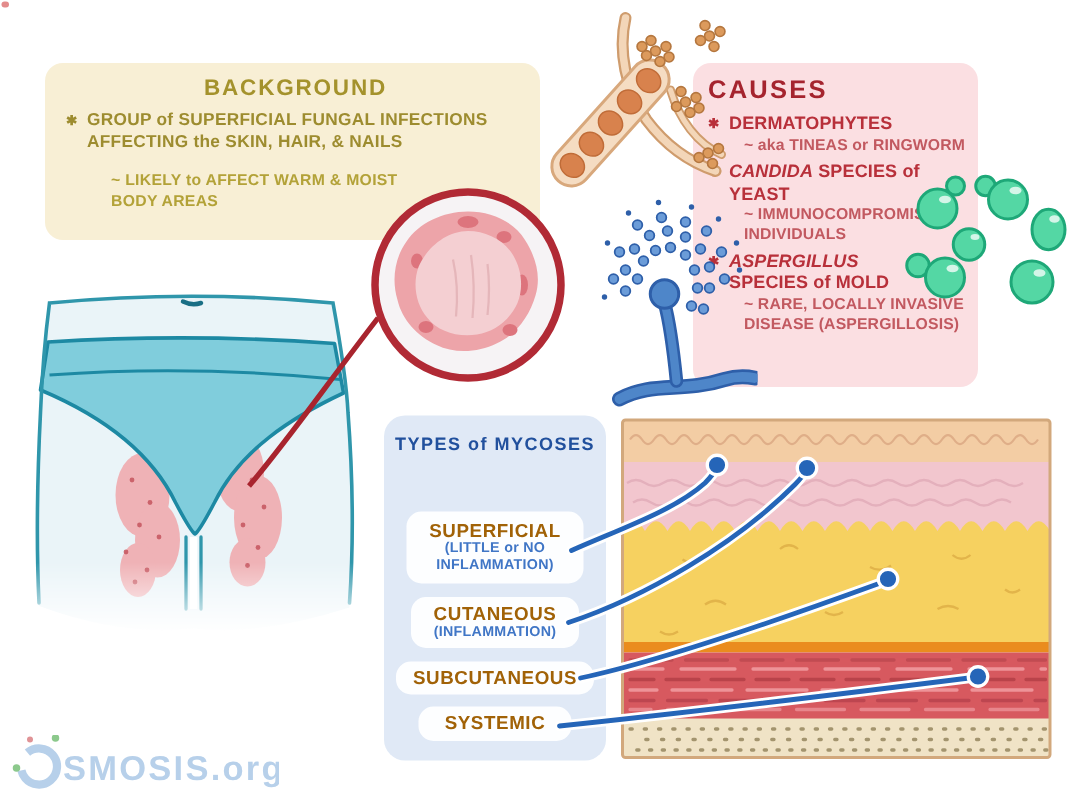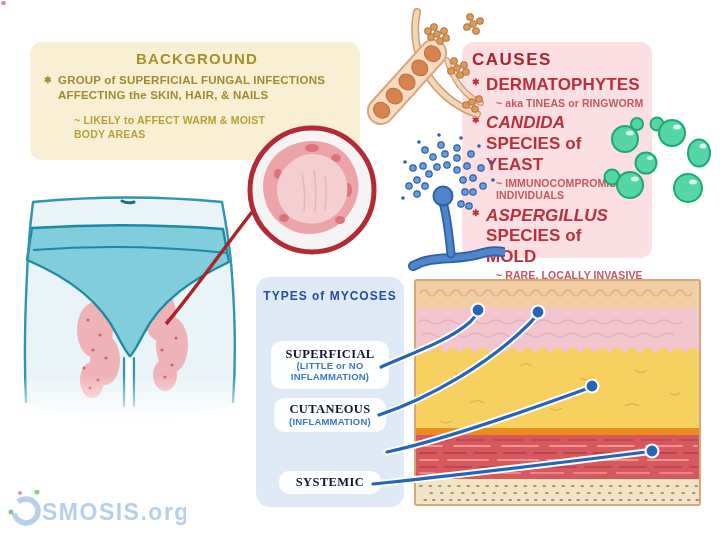--- a/index.html
+++ b/index.html
@@ -18,32 +18,32 @@
   .bul{width:14px;flex:none;font-size:9px;padding-top:2px;}
   .bg-text{font-size:11.5px;line-height:1.28;letter-spacing:.2px;max-width:302px;}
   .bg-sub{font-size:10.5px;line-height:1.25;letter-spacing:.2px;color:#b3a238;margin:12px 0 0 16px;max-width:200px;}
   
   .causes-box{
     left:462px;top:42px;width:190px;height:216px;background:#fbdfe2;border-radius:12px;
     color:#b8303a;box-sizing:border-box;padding:8px 8px 0 10px;
   }
   .causes-title{text-align:left;font-size:17px;letter-spacing:1.5px;color:#a5242e;margin-bottom:5px;}
   .cause{display:flex;margin-bottom:2px;}
-  .c-title{font-size:17px;line-height:1.22;letter-spacing:.1px;max-width:142px;}
+  .c-title{font-size:12px;line-height:1.22;letter-spacing:.1px;max-width:142px;}
   .c-title i{font-style:italic;}
   .c-sub{font-size:10.5px;line-height:1.2;letter-spacing:.1px;color:#c25960;margin:1px 0 2px 10px;max-width:152px;}
   
   .types-box{
     left:256px;top:277px;width:148px;height:230px;background:#e0e9f6;border-radius:14px;color:#21509d;
   }
   .types-title{position:absolute;top:12px;left:0;width:148px;text-align:center;
     font-size:12px;line-height:1.2;letter-spacing:1px;}
   .pill{position:absolute;background:#fdfeff;border-radius:10px;text-align:center;
     display:flex;flex-direction:column;justify-content:center;left:50%;transform:translateX(-50%);}
-  .pill-main{font-size:12.5px;letter-spacing:.4px;color:#0f172a;line-height:1.15;font-family:Liberation Serif, serif;}
+  .pill-main{font-size:12.5px;letter-spacing:.4px;color:#a16207;line-height:1.15;}
   .pill-sub{font-size:9.5px;letter-spacing:.2px;color:#4076c6;line-height:1.15;}
   .pill1{top:64px;width:118px;height:48px;}
   .pill2{top:121px;width:112px;height:34px;}
   .pill3{top:164px;width:132px;height:22px;}
   .pill4{top:194px;width:102px;height:23px;}
   
   .logo{left:6px;top:490px;width:180px;height:40px;}
   .corner-dot{left:1px;top:1px;width:5px;height:4px;border-radius:2px;background:#e38b8b;}
 </style>
 </head>
@@ -288,20 +288,24 @@
   <div class="abs types-box">
     <div class="types-title">TYPES of MYCOSES</div>
     <div class="pill pill1">
       <div class="pill-main">SUPERFICIAL</div>
       <div class="pill-sub">(LITTLE or NO INFLAMMATION)</div>
     </div>
     <div class="pill pill2">
       <div class="pill-main">CUTANEOUS</div>
       <div class="pill-sub">(INFLAMMATION)</div>
     </div>
+    <div class="pill pill3">
+      <div class="pill-main">SUBCUTANEOUS</div>
+      <div class="pill-sub"></div>
+    </div>
     <div class="pill pill4">
       <div class="pill-main">SYSTEMIC</div>
       <div class="pill-sub"></div>
     </div>
   </div>
 
   <svg class="abs" style="left:370px;top:278px" width="333" height="231" viewBox="0 0 333 231">
 
     <rect x="45" y="200" width="285" height="27" fill="#f0e3c6"></rect>
     <g stroke="#a3946e" stroke-width="2.2" stroke-linecap="round">

